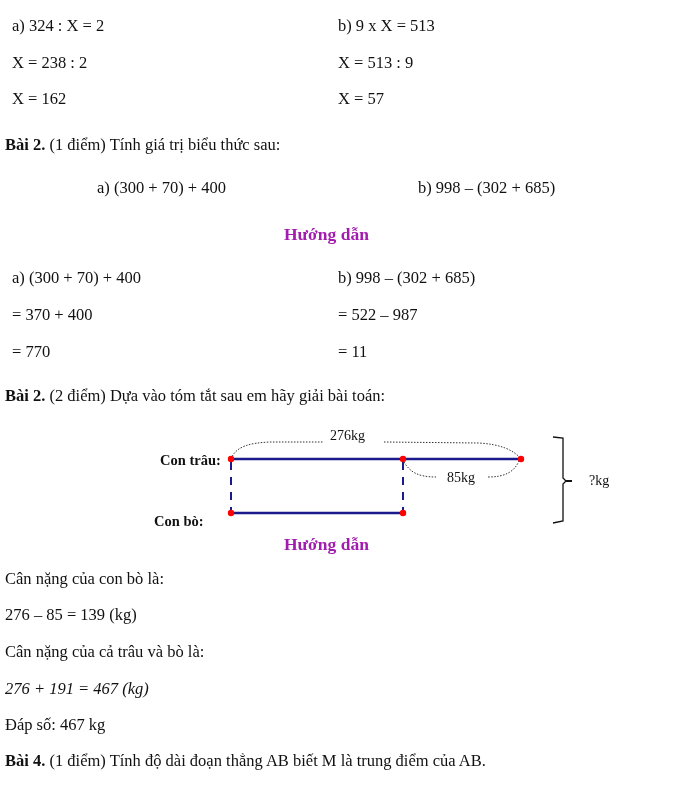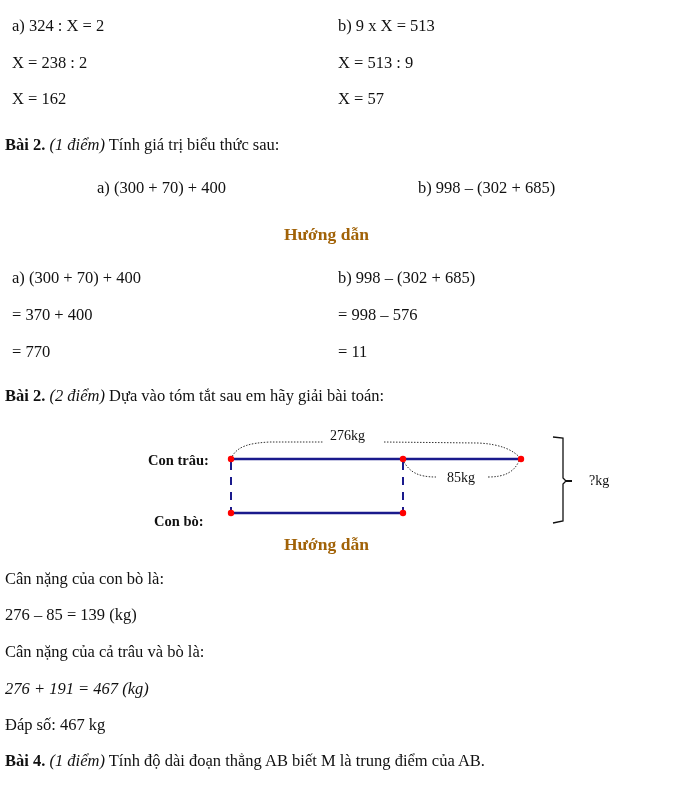--- a/index.html
+++ b/index.html
@@ -3,22 +3,22 @@
   <meta charset="utf-8">
   <style>
     html, body { margin:0; padding:0; background:#ffffff; }
     body {
       width:673px; height:795px; position:relative; overflow:hidden;
       font-family: "Liberation Serif", "DejaVu Serif", serif;
       color:#111111; font-size:16.5px;
     }
     .line { position:absolute; white-space:nowrap; line-height:20px; }
     .bold { font-weight:bold; }
-    .ital { font-style:italic; }
-    .red-heading { color:#a16207; font-weight:bold; font-size:17.5px; }
+    .ital { }
+    .red-heading { color:#a21caf; font-weight:bold; font-size:17.5px; }
     svg { position:absolute; left:0; top:0; }
     .diag-label { position:absolute; white-space:nowrap; font-size:14px; line-height:16px; }
     .diag-label.bold { font-size:14.5px; }
   </style>
 </head>
 <body>
 
 <div class="line" style="left:12px; top:16px;">a) 324 : X = 2</div>
 <div class="line" style="left:12px; top:53px;">X = 238 : 2</div>
 <div class="line" style="left:12px; top:89px;">X = 162</div>
@@ -33,21 +33,21 @@
 </div>
 <div class="line" style="left:97px; top:178px;">a) (300 + 70) + 400</div>
 <div class="line" style="left:418px; top:178px;">b) 998 – (302 + 685)</div>
 
 <div class="line red-heading" style="left:284px; top:224px;">Hướng dẫn</div>
 
 <div class="line" style="left:12px; top:268px;">a) (300 + 70) + 400</div>
 <div class="line" style="left:12px; top:305px;">= 370 + 400</div>
 <div class="line" style="left:12px; top:342px;">= 770</div>
 <div class="line" style="left:338px; top:268px;">b) 998 – (302 + 685)</div>
-<div class="line" style="left:338px; top:305px;">= 998 – 576</div>
+<div class="line" style="left:338px; top:305px;">= 522 – 987</div>
 <div class="line" style="left:338px; top:342px;">= 11</div>
 
 <div class="line" style="left:5px; top:386px;">
   <span class="bold">Bài 2.</span>
   <span class="ital">(2 điểm)</span>
   <span>Dựa vào tóm tắt sau em hãy giải bài toán:</span>
 </div>
 
 <div style="position:absolute; left:0; top:0; width:673px; height:795px; pointer-events:none;">
   <svg width="673" height="795" viewBox="0 0 673 795">
@@ -67,21 +67,21 @@
     <circle cx="231" cy="459" r="3.2" fill="#ff0000"></circle>
     <circle cx="403" cy="459" r="3.2" fill="#ff0000"></circle>
     <circle cx="521" cy="459" r="3.2" fill="#ff0000"></circle>
     <circle cx="231" cy="513" r="3.2" fill="#ff0000"></circle>
     <circle cx="403" cy="513" r="3.2" fill="#ff0000"></circle>
 
     <path d="M553,437 L563,438 L563,478 L566,481 L563,484 L563,521 L553,523" fill="none" stroke="#111" stroke-width="1.3"></path>
     <line x1="566" y1="481" x2="572" y2="481" stroke="#111" stroke-width="2"></line>
   </svg>
 </div>
-<div class="diag-label bold" style="left:148px; top:452px;">Con trâu:</div>
+<div class="diag-label bold" style="left:160px; top:452px;">Con trâu:</div>
 <div class="diag-label bold" style="left:154px; top:505px;margin-top:8px;">Con bò:</div>
 <div class="diag-label" style="left:330px; top:428px;">276kg</div>
 <div class="diag-label" style="left:447px; top:470px;">85kg</div>
 <div class="diag-label" style="left:589px; top:473px;">?kg</div>
 
 <div class="line red-heading" style="left:284px; top:534px;">Hướng dẫn</div>
 
 <div class="line" style="left:5px; top:569px;">Cân nặng của con bò là:</div>
 <div class="line" style="left:5px; top:605px;">276 – 85 = 139 (kg)</div>
 <div class="line" style="left:5px; top:642px;">Cân nặng của cả trâu và bò là:</div>

